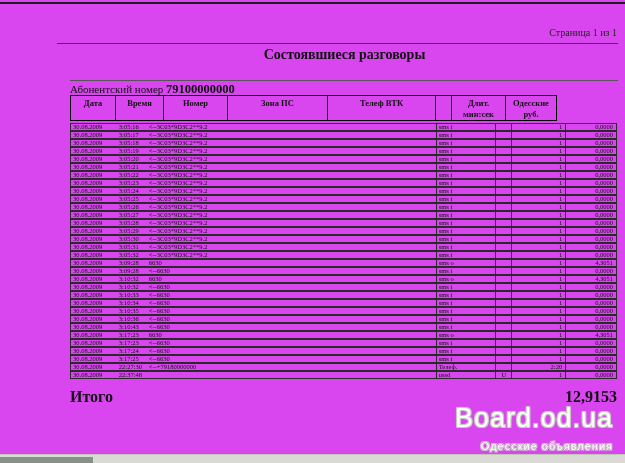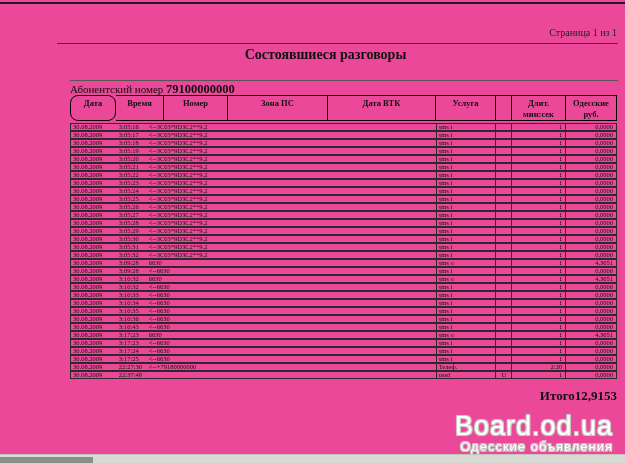--- a/index.html
+++ b/index.html
@@ -1,56 +1,56 @@
 <!DOCTYPE html>
 <html><head>
 <meta charset="utf-8">
 <style>
   html,body{margin:0;padding:0;}
   body{width:625px;height:463px;background:#ffffff;position:relative;overflow:hidden;
        font-family:"Liberation Serif", serif;color:#111;}
-  .page{position:absolute;inset:0;background:#ec4899;}
+  .page{position:absolute;inset:0;background:#d946ef;}
   .top-edge{position:absolute;top:2px;left:0;width:625px;height:2px;background:#1c1c1c;}
   .page-label{position:absolute;top:27px;right:8px;font-size:10px;color:#222;}
   .head-rule{position:absolute;top:43px;left:57px;width:561px;height:1px;background:#333;}
-  .doc-title{position:absolute;top:47px;left:45px;width:561px;text-align:center;
+  .doc-title{position:absolute;top:47px;left:64px;width:561px;text-align:center;
              font-size:14px;font-weight:bold;}
   .doc-subtitle{position:absolute;top:65px;left:57px;width:561px;text-align:center;font-size:11px;}
   .info-rule{position:absolute;top:80px;left:70px;width:548px;height:1px;background:#555;}
   .info-row{position:absolute;top:82px;left:70px;width:548px;font-size:11px;display:flex;
             justify-content:space-between;align-items:flex-start;}
   .info-row b{font-size:12.5px;}
   
   .hdr{position:absolute;top:95px;left:70px;width:547px;display:flex;box-sizing:border-box;}
   .hdr .hcell{box-sizing:border-box;border:1px solid #000;border-left:none;
               font-size:8.5px;font-weight:bold;text-align:center;white-space:pre-line;
               line-height:1.25;padding:2px 0 1px 0;height:26px;}
-  .hdr .hcell:first-child{border-left:1px solid #000;border-radius:8px;}
+  .hdr .hcell:first-child{border-left:1px solid #000;}
   .w-date{width:46px}.w-time{width:48px}.w-num{width:64px}.w-zps{width:100px}
   .w-zvtk{width:108px}.w-svc{width:60px}.w-flag{width:16px}.w-dur{width:54px}.w-cost{width:51px}
   
   .rows{position:absolute;top:123px;left:70px;width:547px;}
   .row{box-sizing:border-box;width:547px;height:8px;border:1px solid #2a2a2a;display:flex;
        font-size:6.5px;line-height:6px;}
   .row span{box-sizing:border-box;display:block;overflow:hidden;white-space:nowrap;}
   .c-date{width:48px;padding-left:2px;}
   .c-time{width:30px;}
   .c-number{width:288px;}
   .c-service{width:60px;border-left:1px solid #2a2a2a;padding-left:2px;}
   .c-flag{width:16px;border-left:1px solid #2a2a2a;text-align:center;}
   .c-duration{width:54px;border-left:1px solid #2a2a2a;text-align:right;padding-right:3px;}
   .c-cost{width:51px;border-left:1px solid #2a2a2a;text-align:right;padding-right:3px;}
   .total-row{position:absolute;top:388px;left:70px;width:547px;display:flex;
-             justify-content:flex-end;font-weight:bold;font-size:13px;}
+             justify-content:space-between;font-weight:bold;font-size:16px;}
   
   .wm{position:absolute;right:12px;bottom:10px;text-align:right;
       font-family:"Liberation Sans", sans-serif;font-weight:normal;color:#ffffff;}
   .wm .wm-big{font-size:27px;letter-spacing:1px;line-height:26px;
       text-shadow:-1px -1px 0 #c9c9c4,1px -1px 0 #c9c9c4,-1px 1px 0 #c9c9c4,1px 1px 0 #c9c9c4,0 0 2px #d4d4cf;}
-  .wm .wm-small{font-size:13px;letter-spacing:1px;line-height:13px;margin-top:1px;
+  .wm .wm-small{font-size:11px;letter-spacing:1px;line-height:13px;margin-top:9px;
       text-shadow:-1px -1px 0 #c9c9c4,1px -1px 0 #c9c9c4,-1px 1px 0 #c9c9c4,1px 1px 0 #c9c9c4;}
   .bottom-strip{position:absolute;bottom:0;left:0;width:625px;height:8px;background:#dadad4;border-top:1px solid #c4c4bd;}
   .bottom-strip-left{position:absolute;bottom:0;left:0;width:93px;height:6px;background:#879187;}
 </style>
 </head>
 <body>
 
 <div class="page">
 
   <div class="top-edge"></div>
@@ -66,22 +66,21 @@
       <span>Абонентский номер</span>
       <b>79100000000</b>
     </span>
   </div>
 
   <div class="hdr">
     <div class="hcell w-date">Дата</div>
     <div class="hcell w-time">Время</div>
     <div class="hcell w-num">Номер</div>
     <div class="hcell w-zps">Зона ПС</div>
-    <div class="hcell w-zvtk">Дата ВТК</div>
-    <div class="hcell w-svc">Услуга</div>
+    <div class="hcell w-zvtk">Телеф ВТК</div>
     <div class="hcell w-flag"></div>
     <div class="hcell w-dur">Длит.
 мин:сек</div>
     <div class="hcell w-cost">Одесские
 руб.</div>
   </div>
 
   <div class="rows" id="rows">
       <div class="row">
         <span class="c-date">30.08.2009</span>

